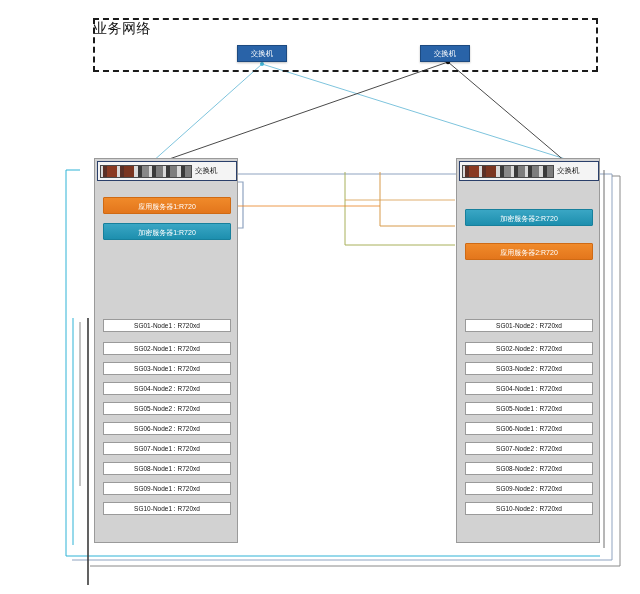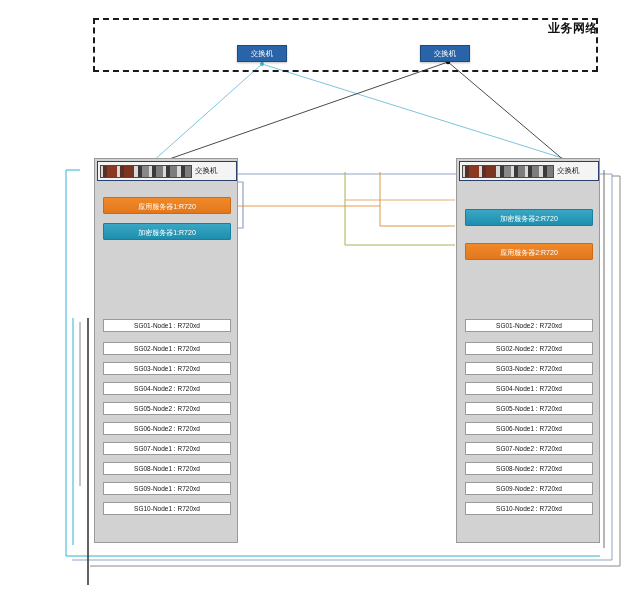--- a/index.html
+++ b/index.html
@@ -27,23 +27,23 @@
     height: 54px;
     border: 2px dashed #1a1a1a;
     box-sizing: border-box;
     background: transparent;
   }
   .net-title {
     position: absolute;
     left: 93px;
     top: 20px;
     width: 505px;
-    text-align: right;
-    font-size: 12px;
-    font-weight: bold;
+    text-align: left;
+    font-size: 14px;
+    font-weight: normal;
     color: #111111;
     letter-spacing: .5px;
   }
   .top-switch {
     position: absolute;
     width: 50px;
     height: 17px;
     background: #2963a8;
     border: 1px solid #1d4a80;
     box-sizing: border-box;

